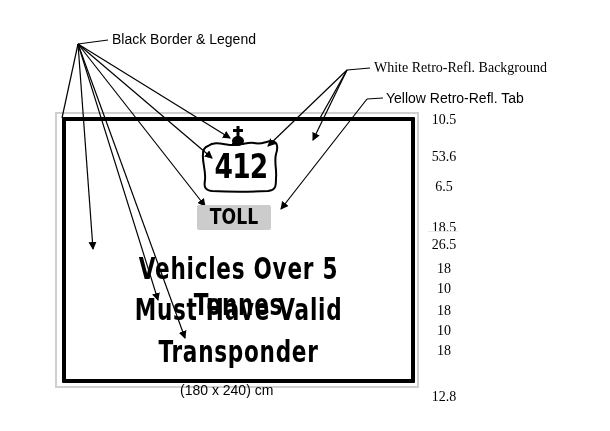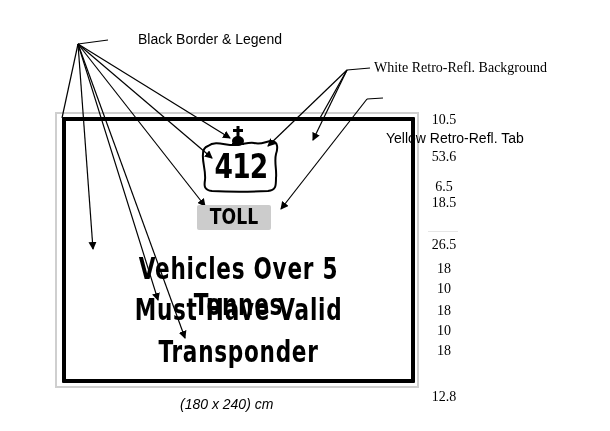--- a/index.html
+++ b/index.html
@@ -16,21 +16,21 @@
   .toll-tab { position: absolute; left: 197px; top: 205px; width: 74px; height: 25px;
               background: #cccccc; border-radius: 2px; }
   .toll-text { position: absolute; left: 197px; top: 205px; width: 74px; text-align: center;
                font-family: "DejaVu Sans", sans-serif; font-weight: bold; font-size: 21px; line-height: 25px;
                transform: scaleX(0.82); transform-origin: center; }
   .legend-line { position: absolute; left: 66px; width: 345px; text-align: center;
                  font-family: "DejaVu Sans", sans-serif; font-weight: bold; font-size: 30px;
                  line-height: 36px; transform: scaleX(0.72); transform-origin: center; letter-spacing: 1px; }
   .dim { position: absolute; left: 424px; width: 40px; text-align: center; font-size: 14px; line-height: 16px; font-family: Liberation Serif, serif; }
   .dim-sep { position: absolute; left: 428px; width: 30px; height: 1px; background: #e6e6e6; }
-  .size-label { position: absolute; left: 180px; top: 396px; font-size: 14px; font-style: italic; }
+  .size-label { position: absolute; left: 180px; top: 382px; font-size: 14px; }
   svg.overlay { position: absolute; left: 0; top: 0; }
 </style>
 </head>
 <body>
 
 <div class="sign-outline"></div>
 <div class="sign-border"></div>
 
 <svg class="overlay" width="610" height="431" viewBox="0 0 610 431">
   <defs>
@@ -78,28 +78,28 @@
 
 <div class="shield-num">412</div>
 
 <div class="toll-tab"></div>
 <div class="toll-text">TOLL</div>
 
 <div class="legend-line" style="top:251px">Vehicles Over 5 Tonnes</div>
 <div class="legend-line" style="top:292px">Must Have Valid</div>
 <div class="legend-line" style="top:334px">Transponder</div>
 
-<div class="callout" style="left:112px; top:31px;margin-left:26px;">Black Border &amp; Legend</div>
+<div class="callout" style="left:112px; top:31px;">Black Border &amp; Legend</div>
 <div class="callout" style="left:374px; top:60px;font-family:Liberation Serif, serif;">White Retro-Refl. Background</div>
-<div class="callout" style="left:386px; top:90px;margin-top:40px;">Yellow Retro-Refl. Tab</div>
+<div class="callout" style="left:386px; top:90px;">Yellow Retro-Refl. Tab</div>
 
 <div class="dim" style="top:112px">10.5</div>
 <div class="dim" style="top:149px">53.6</div>
 <div class="dim" style="top:179px">6.5</div>
-<div class="dim" style="top:195px">18.5</div>
+<div class="dim" style="top:220px">18.5</div>
 <div class="dim-sep" style="top:231px"></div>
 <div class="dim" style="top:237px">26.5</div>
 <div class="dim" style="top:261px">18</div>
 <div class="dim" style="top:281px">10</div>
 <div class="dim" style="top:303px">18</div>
 <div class="dim" style="top:323px">10</div>
 <div class="dim" style="top:343px">18</div>
 <div class="dim" style="top:389px">12.8</div>
 
 <div class="size-label">(180 x 240) cm</div>

